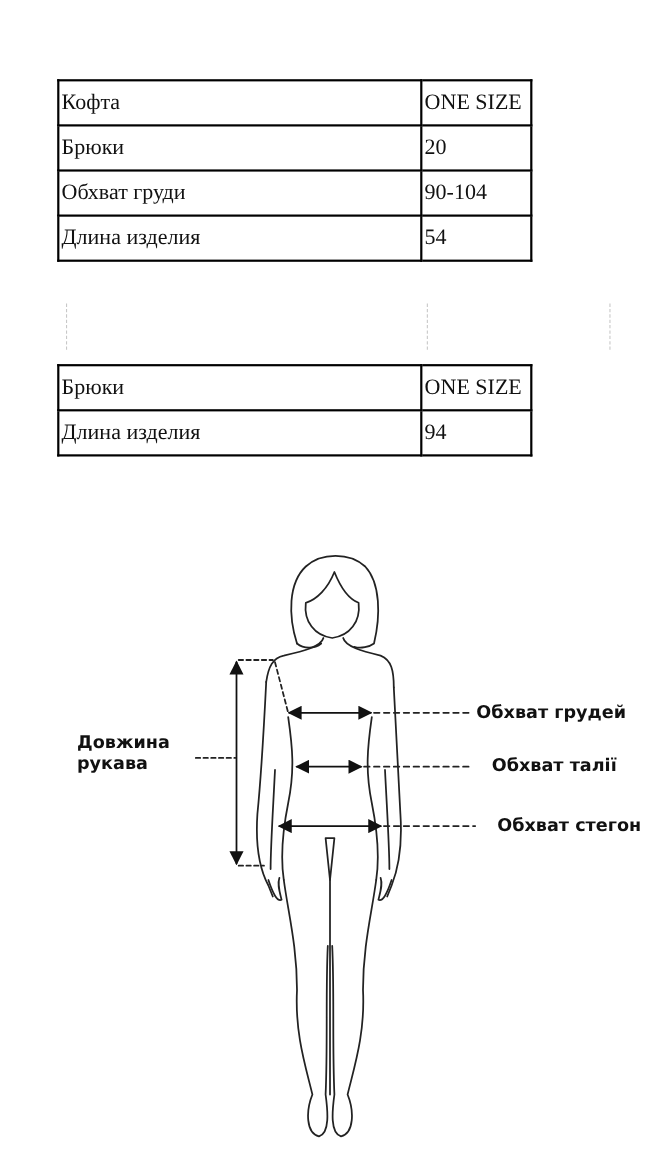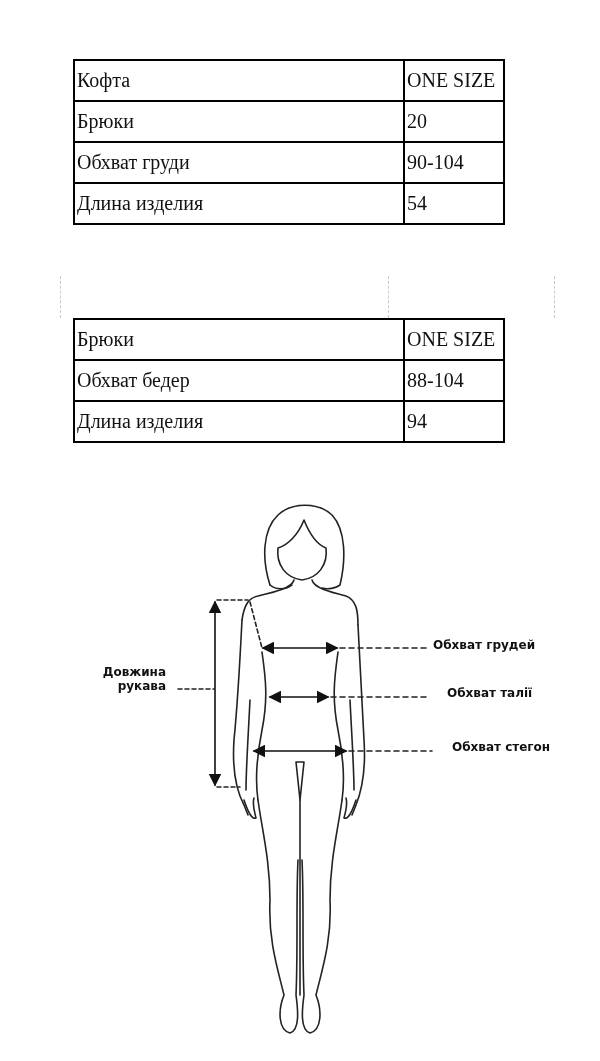--- a/index.html
+++ b/index.html
@@ -1,26 +1,26 @@
 <!DOCTYPE html>
 <html><head>
 <meta charset="utf-8">
 <style>
   html, body { margin:0; padding:0; background:#ffffff; }
   body { width:600px; height:1061px; position:relative; overflow:hidden; }
-  .tbl { position:absolute; left:73px; width:432px; border-collapse:collapse; font-family:"Liberation Serif", serif; font-size:20px; color:#111; }
+  .tbl { position:absolute; left:52px; width:432px; border-collapse:collapse; font-family:"Liberation Serif", serif; font-size:20px; color:#111;margin-top:13px; }
   .tbl td { border:2px solid #000; height:39px; padding:0 0 0 2px; }
   .tbl td.c1 { width:326px; text-align:left; }
   .tbl td.c2 { text-align:left; }
   #t1 { top:59px; }
   #t2 { top:318px; }
   .spacer-grid { position:absolute; left:60px; top:276px; width:494px; height:42px; }
   .spacer-grid .vl { position:absolute; top:0; height:42px; border-left:1px dashed #c8c8c8; }
   .figure { position:absolute; left:0; top:500px; width:600px; height:561px; }
-  .lbl { position:absolute; font-family:"DejaVu Sans", sans-serif; font-size:12px; font-weight:bold; color:#111; white-space:nowrap; }
+  .lbl { position:absolute; font-family:"DejaVu Sans", sans-serif; font-size:16px; font-weight:bold; color:#111; white-space:nowrap; }
 </style>
 </head>
 <body>
 
 <table class="tbl" id="t1">
   <tbody>
       <tr>
     <td class="c1">Кофта</td>
     <td class="c2">ONE SIZE</td>
   </tr>
@@ -43,24 +43,20 @@
   <div class="vl" style="left:0;"></div>
   <div class="vl" style="left:328px;"></div>
   <div class="vl" style="left:494px;"></div>
 </div>
 
 <table class="tbl" id="t2">
   <tbody>
       <tr>
     <td class="c1">Брюки</td>
     <td class="c2">ONE SIZE</td>
-  </tr>
-  <tr>
-    <td class="c1">Обхват бедер</td>
-    <td class="c2">88-104</td>
   </tr>
   <tr>
     <td class="c1">Длина изделия</td>
     <td class="c2">94</td>
   </tr>
 </tbody>
   </table>
 
 <div class="figure">
   <svg width="600" height="561" viewBox="0 500 600 561" fill="none" stroke="#222" stroke-width="1.6" stroke-linecap="round" stroke-linejoin="round">
@@ -105,20 +101,20 @@
     <line x1="263" y1="648" x2="337" y2="648" marker-start="url(#ah)" marker-end="url(#ah)" stroke="#111"></line>
     <line x1="340" y1="648" x2="428" y2="648" stroke-dasharray="5,4"></line>
 
     <line x1="270" y1="697" x2="328" y2="697" marker-start="url(#ah)" marker-end="url(#ah)" stroke="#111"></line>
     <line x1="331" y1="697" x2="428" y2="697" stroke-dasharray="5,4"></line>
 
     <line x1="254" y1="751" x2="346" y2="751" marker-start="url(#ah)" marker-end="url(#ah)" stroke="#111"></line>
     <line x1="349" y1="751" x2="432" y2="751" stroke-dasharray="5,4"></line>
   </svg>
 
-  <div class="lbl" style="left:70px; top:165px; text-align:right; width:96px;">
+  <div class="lbl" style="left:70px; top:165px; text-align:left; width:96px;">
     <div>Довжина</div>
     <div>рукава</div>
   </div>
   <div class="lbl" style="left:433px; top:138px;">Обхват грудей</div>
   <div class="lbl" style="left:447px; top:186px;">Обхват талії</div>
   <div class="lbl" style="left:452px; top:240px;">Обхват стегон</div>
 </div>
 
 </body></html>

